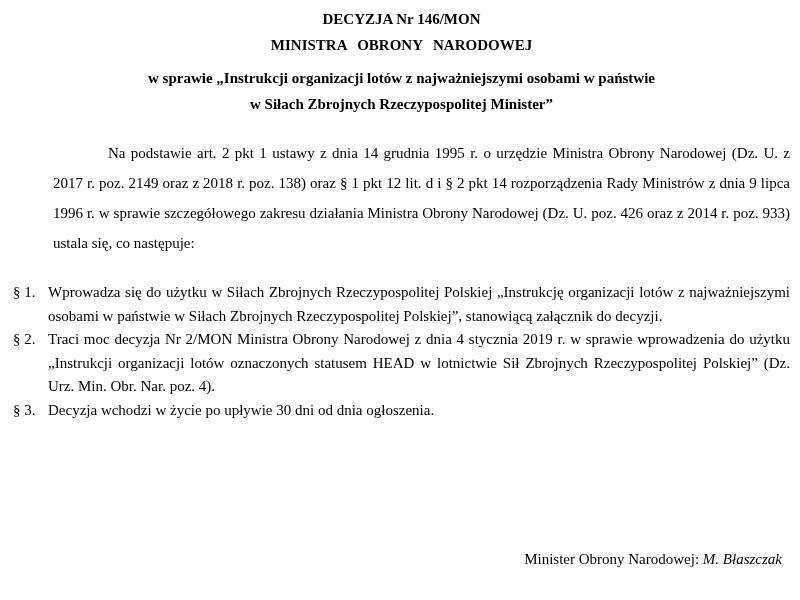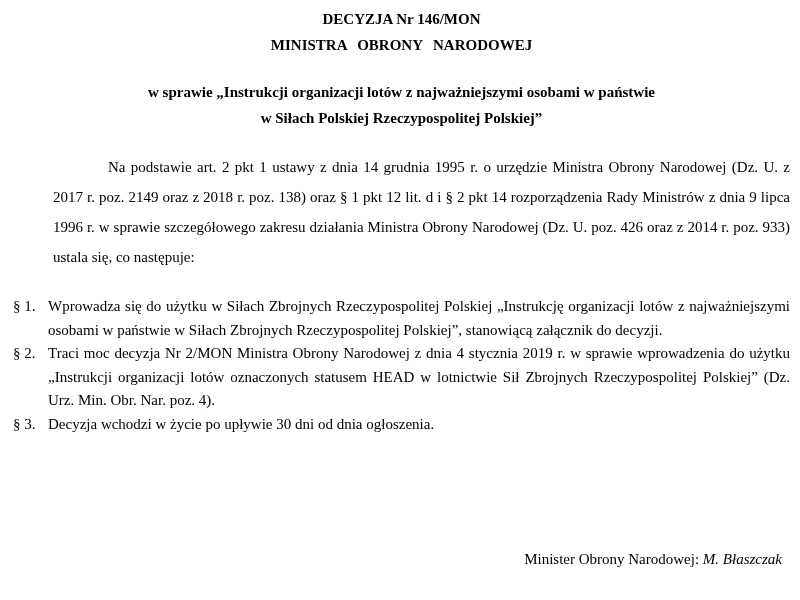--- a/index.html
+++ b/index.html
@@ -15,21 +15,21 @@
     padding: 6px 10px 0 13px;
     overflow: hidden;
   }
   .heading { text-align: center; }
   .title-line { font-weight: bold; line-height: 26px; }
   .ministry-line { font-weight: bold; line-height: 26px; word-spacing: 0.45em; }
   .date-line { line-height: 27px; }
   .subject {
     text-align: center;
     font-weight: bold;
-    margin-top: 21px;
+    margin-top: 7px;
     line-height: 26px;
   }
   .preamble {
     margin-top: 21px;
     text-align: justify;
     text-indent: 55px;
     line-height: 30px;
     margin-left: 40px;
   }
   .sections { margin-top: 23px; }
@@ -58,21 +58,21 @@
 
 <div class="page">
 
   <div class="heading">
     <div class="title-line">DECYZJA Nr 146/MON</div>
     <div class="ministry-line">MINISTRA OBRONY NARODOWEJ</div>
   </div>
 
   <div class="subject">
     <div>w sprawie „Instrukcji organizacji lotów z najważniejszymi osobami w państwie</div>
-    <div>w Siłach Polskiej Rzeczypospolitej Polskiej”</div>
+    <div>w Siłach Zbrojnych Rzeczypospolitej Minister”</div>
   </div>
 
   <p class="preamble">Na podstawie art. 2 pkt 1 ustawy z dnia 14 grudnia 1995 r. o urzędzie Ministra Obrony Narodowej (Dz. U. z 2017 r. poz. 2149 oraz z 2018 r. poz. 138) oraz § 1 pkt 12 lit. d i § 2 pkt 14 rozporządzenia Rady Ministrów z dnia 9 lipca 1996 r. w sprawie szczegółowego zakresu działania Ministra Obrony Narodowej (Dz. U. poz. 426 oraz z 2014 r. poz. 933) ustala się, co następuje:</p>
 
   <div class="sections">
     <div class="section-item">
       <span class="section-marker">§ 1.</span>
       <span>Wprowadza się do użytku w Siłach Zbrojnych Rzeczypospolitej Polskiej „Instrukcję organizacji lotów z najważniejszymi osobami w państwie w Siłach Zbrojnych Rzeczypospolitej Polskiej”, stanowiącą załącznik do decyzji.</span>
     </div>
     <div class="section-item">

